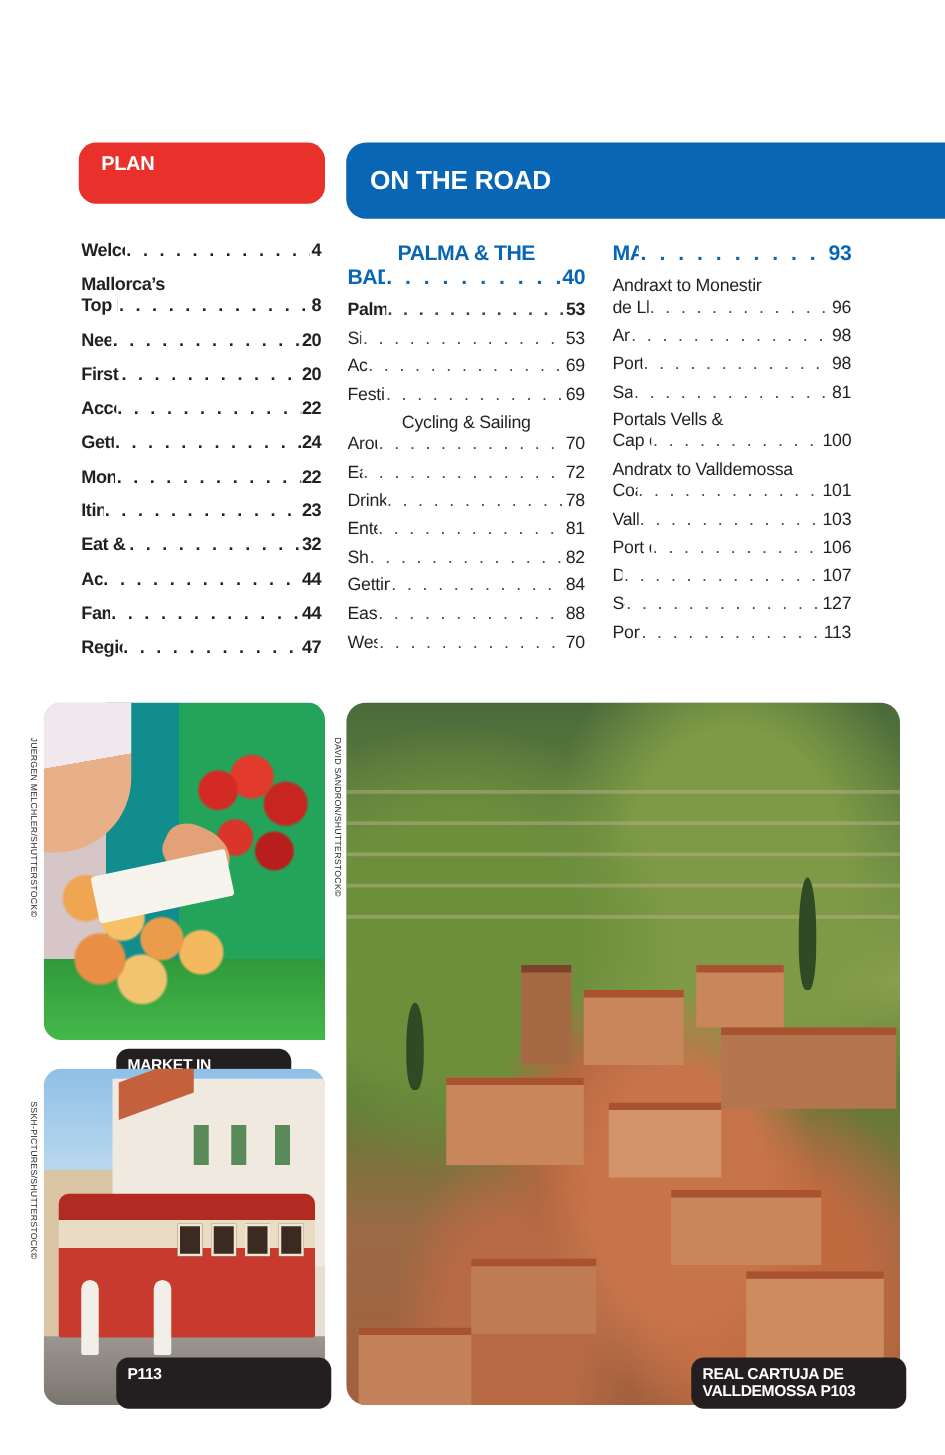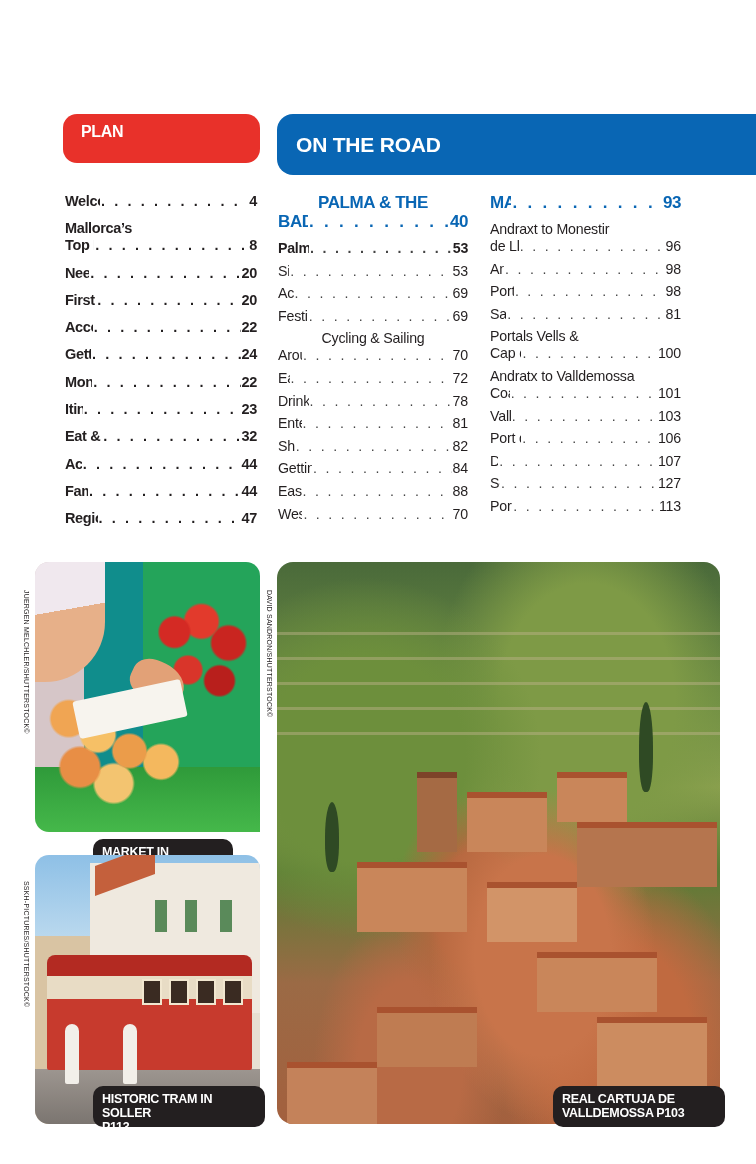--- a/index.html
+++ b/index.html
@@ -338,21 +338,20 @@
     <div class="tram-window" style="left:95px;"></div>
     <div class="tram-window" style="left:122px;"></div>
     <div class="tram-window" style="left:149px;"></div>
     <div class="tram-window" style="left:176px;"></div>
   </div>
   <div class="umbrella" style="left:30px;"></div>
   <div class="umbrella" style="left:88px;"></div>
 </div>
 <div class="credit credit-tram">SSKH-PICTURES/SHUTTERSTOCK©</div>
 <div class="caption caption-tram">
-  <div>HISTORIC TRAM IN SOLLER</div>
   <div>P113</div>
 </div>
 
 <div class="photo photo-town">
   <div class="terrace" style="top:70px;"></div>
   <div class="terrace" style="top:95px;"></div>
   <div class="terrace" style="top:120px;"></div>
   <div class="terrace" style="top:145px;"></div>
   <div class="terrace" style="top:170px;"></div>
   <div class="cypress" style="left:362px;top:140px;height:90px;"></div>

